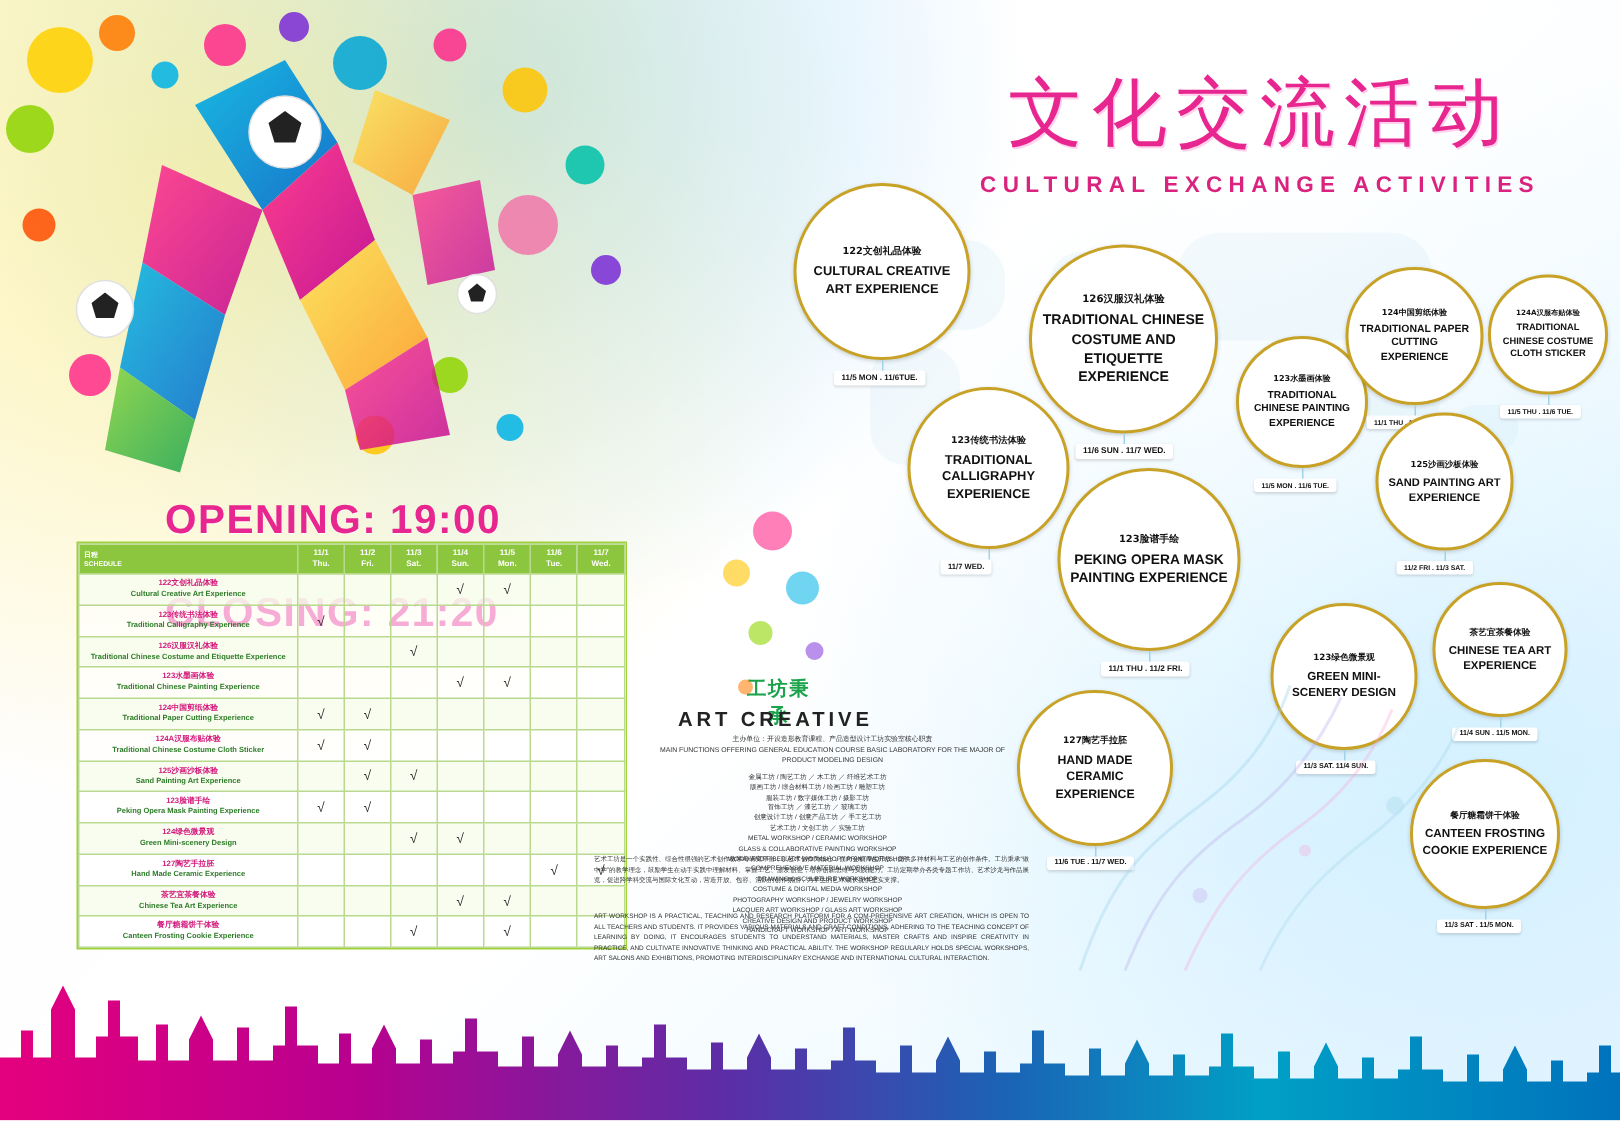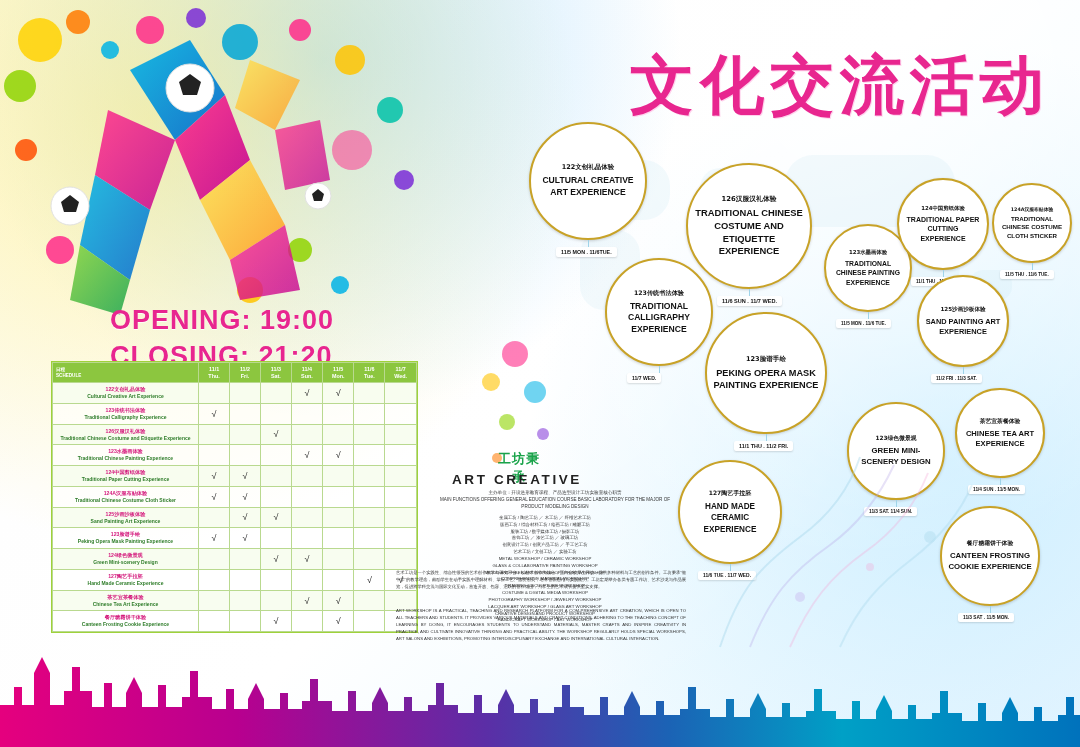--- a/index.html
+++ b/index.html
@@ -35,35 +35,36 @@
     overflow:hidden;
   }
 
   
   .skyline { position:absolute; left:0; bottom:0; width:1080px; height:120px; }
 
   
   .title-wrap { position:absolute; right:30px; top:42px; text-align:center; width:420px; }
   .title-cn {
     font-family:"DejaVu Sans", sans-serif;
-    font-size:64px; font-weight:bold; letter-spacing:6px;
+    font-size:50px; font-weight:normal; letter-spacing:6px;
     color:#e8268f;
     text-shadow:1px 1px 0 #ffd2ec;
   }
   .title-en {
     margin-top:6px;
     font-size:15px; letter-spacing:4.2px; color:#d9237f; font-weight:bold;
   }
 
   
   .hours { position:absolute; left:110px; top:303px; }
   .hours div {
     font-size:27px; font-weight:bold; color:#e8268f; letter-spacing:1px;
     line-height:1.33;
     text-shadow:0 1px 0 rgba(255,255,255,.8);
+    margin-top:26px;
   }
 
   
   .sched {
     position:absolute; left:52px; top:362px; width:365px;
     border-collapse:collapse;
     background:rgba(255,255,255,0.62);
     font-size:5.2px;
     box-shadow:0 0 0 1px #9fd23a;
   }
@@ -203,20 +204,21 @@
         <rect x="195" y="100" width="52" height="70" rx="22" opacity=".5"></rect>
         <rect x="265" y="35" width="170" height="72" rx="28" opacity=".5"></rect>
         <rect x="380" y="120" width="60" height="46" rx="18" opacity=".5"></rect>
         <rect x="450" y="150" width="42" height="30" rx="13" opacity=".5"></rect>
       </g>
     </svg>
   </div>
 
   <div class="title-wrap">
     <div class="title-cn">文化交流活动</div>
+    <div class="title-en">CULTURAL EXCHANGE ACTIVITIES</div>
   </div>
 
   <div class="hours">
     <div>OPENING: 19:00</div>
     <div>CLOSING: 21:20</div>
   </div>
 
   <table class="sched">
     <thead>
       <tr id="sched-head-row">

